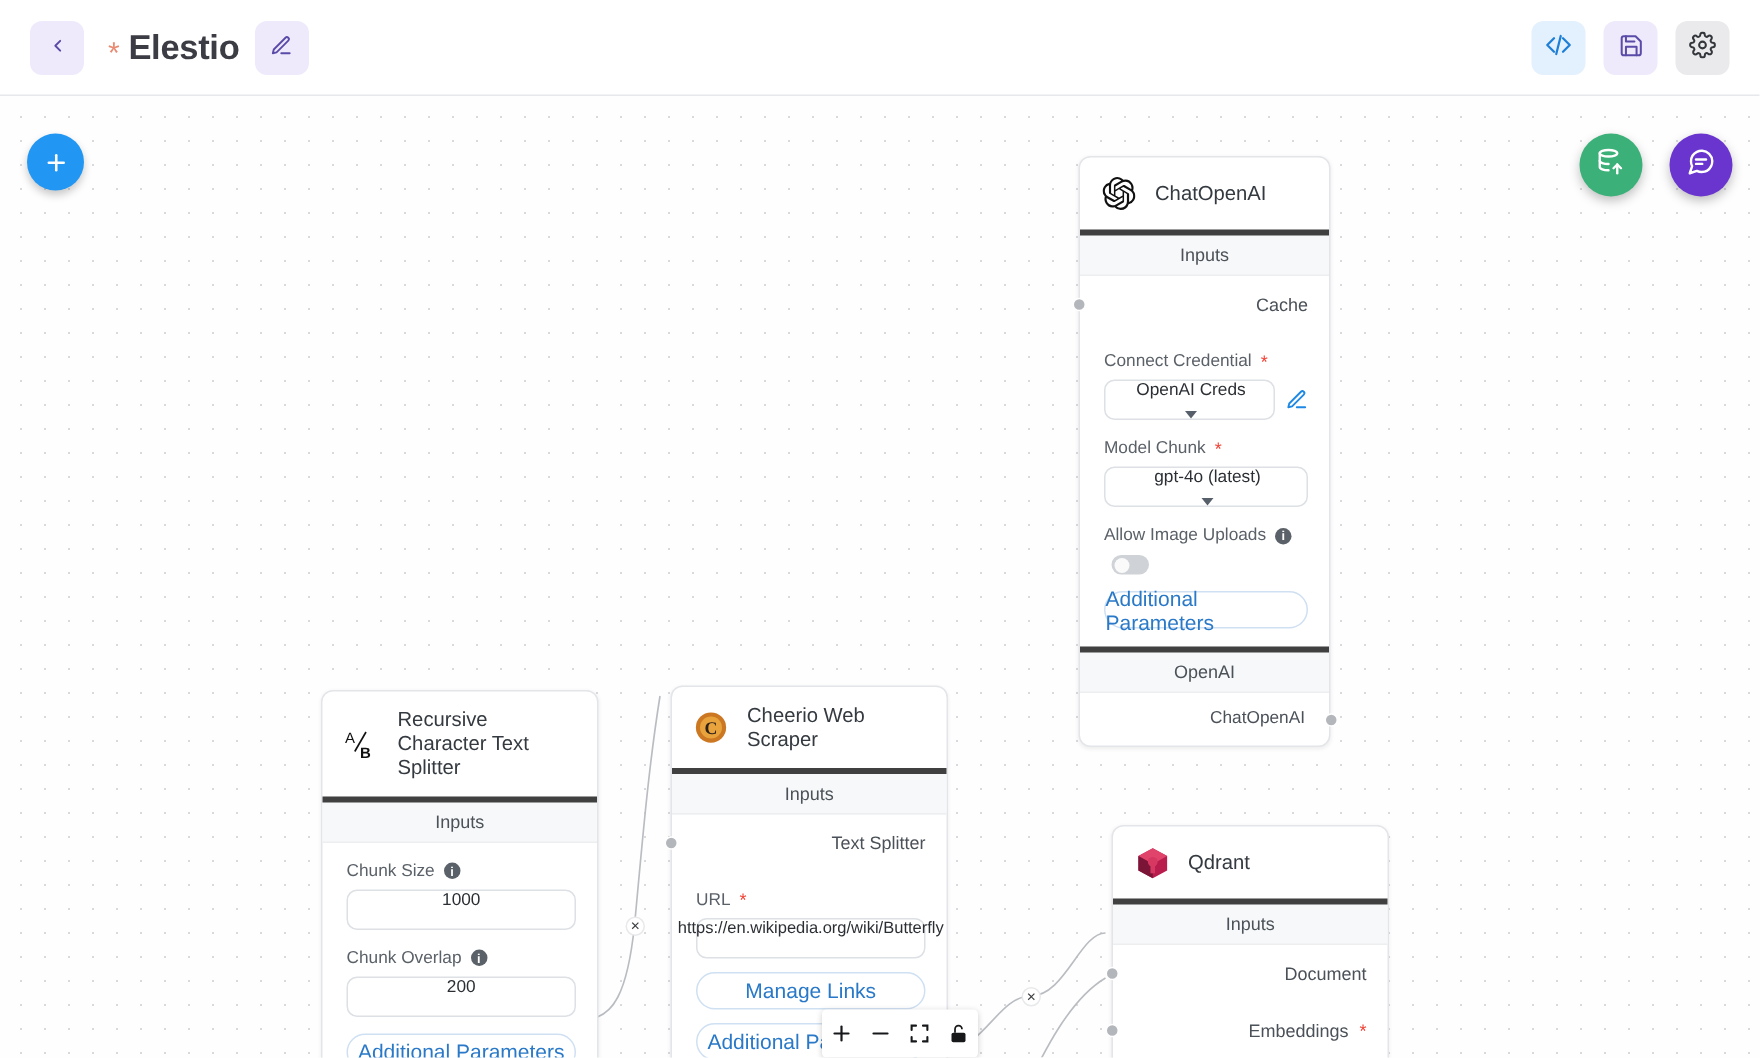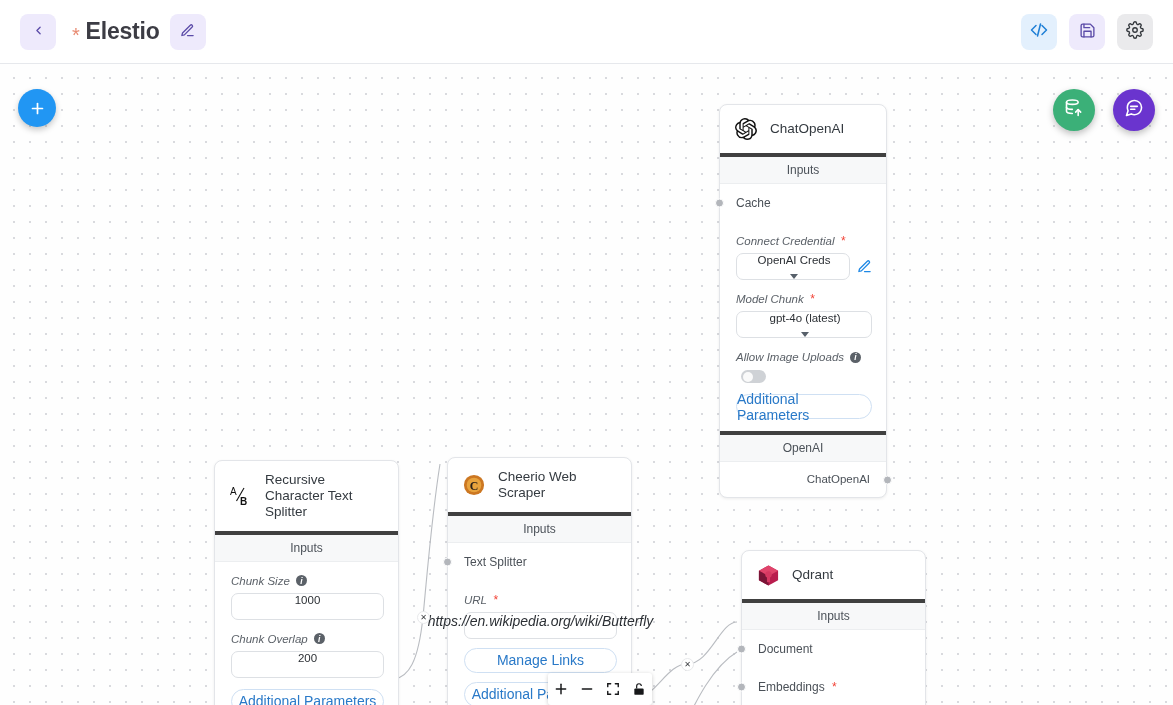--- a/index.html
+++ b/index.html
@@ -85,33 +85,32 @@
   .node-ico { width: 26px; height: 26px; flex: 0 0 26px; display:flex; align-items:center; justify-content:center;}
   .node-title { font-size: 13.5px; color: #343a40; line-height: 1.18; }
   .section-bar {
     background: #f7f8f9;
     border-top: 4px solid #404040;
     border-bottom: 1px solid #eceef0;
     text-align: center;
     font-size: 12px; color: #4c5259;
     padding: 6px 0;
   }
-  .port-row { position: relative; padding: 12px 14px 12px 16px; font-size: 12px; color: #4b5158; }
+  .port-row { position: relative; padding: 12px 14px 12px 16px; font-size: 12px; color: #4b5158; text-align: right; }
   .port-dot {
     position: absolute; left: -5.5px; top: 50%; transform: translateY(-50%);
     width: 9px; height: 9px; border-radius: 50%;
     background: #b3b6bb; border: 1px solid #ffffff;
   }
   .port-dot.right { left: auto; right: -5.5px; }
   .field { padding: 2px 14px 0 16px; }
   .field-label {
     font-size: 11.5px; color: #5b6168;
     display: flex; align-items: center; gap: 6px;
     margin: 11px 0 6px 0;
-    font-style: italic;
   }
   .req { color: #f24236; font-size: 12px; line-height: 1; }
   .info-ico {
     width: 11px; height: 11px; border-radius: 50%;
     background: #5b6168; color: #fff; font-size: 8.5px;
     display: inline-flex; align-items: center; justify-content: center;
     font-weight: bold; flex: 0 0 11px;
   }
   .input-box {
     border: 1px solid #dde0e4; border-radius: 7px;
@@ -379,21 +378,21 @@
     <div class="port-row">
       <span class="port-dot"></span>
       <span>Text Splitter</span>
     </div>
 
     <div class="field">
       <div class="field-label">
         <span>URL</span>
         <span class="req">*</span>
       </div>
-      <div class="input-box" style="font-size:14px;font-style:italic;">
+      <div class="input-box" style="font-size:11px;">
         <span>https://en.wikipedia.org/wiki/Butterfly</span>
       </div>
       <div class="link-btn">Manage Links</div>
       <div class="link-btn" style="margin-bottom:12px;">Additional Parameters</div>
     </div>
 
   </div>
 
   <div class="node" style="left:741px; top:486px; width:185px;">
     <div class="node-head">

